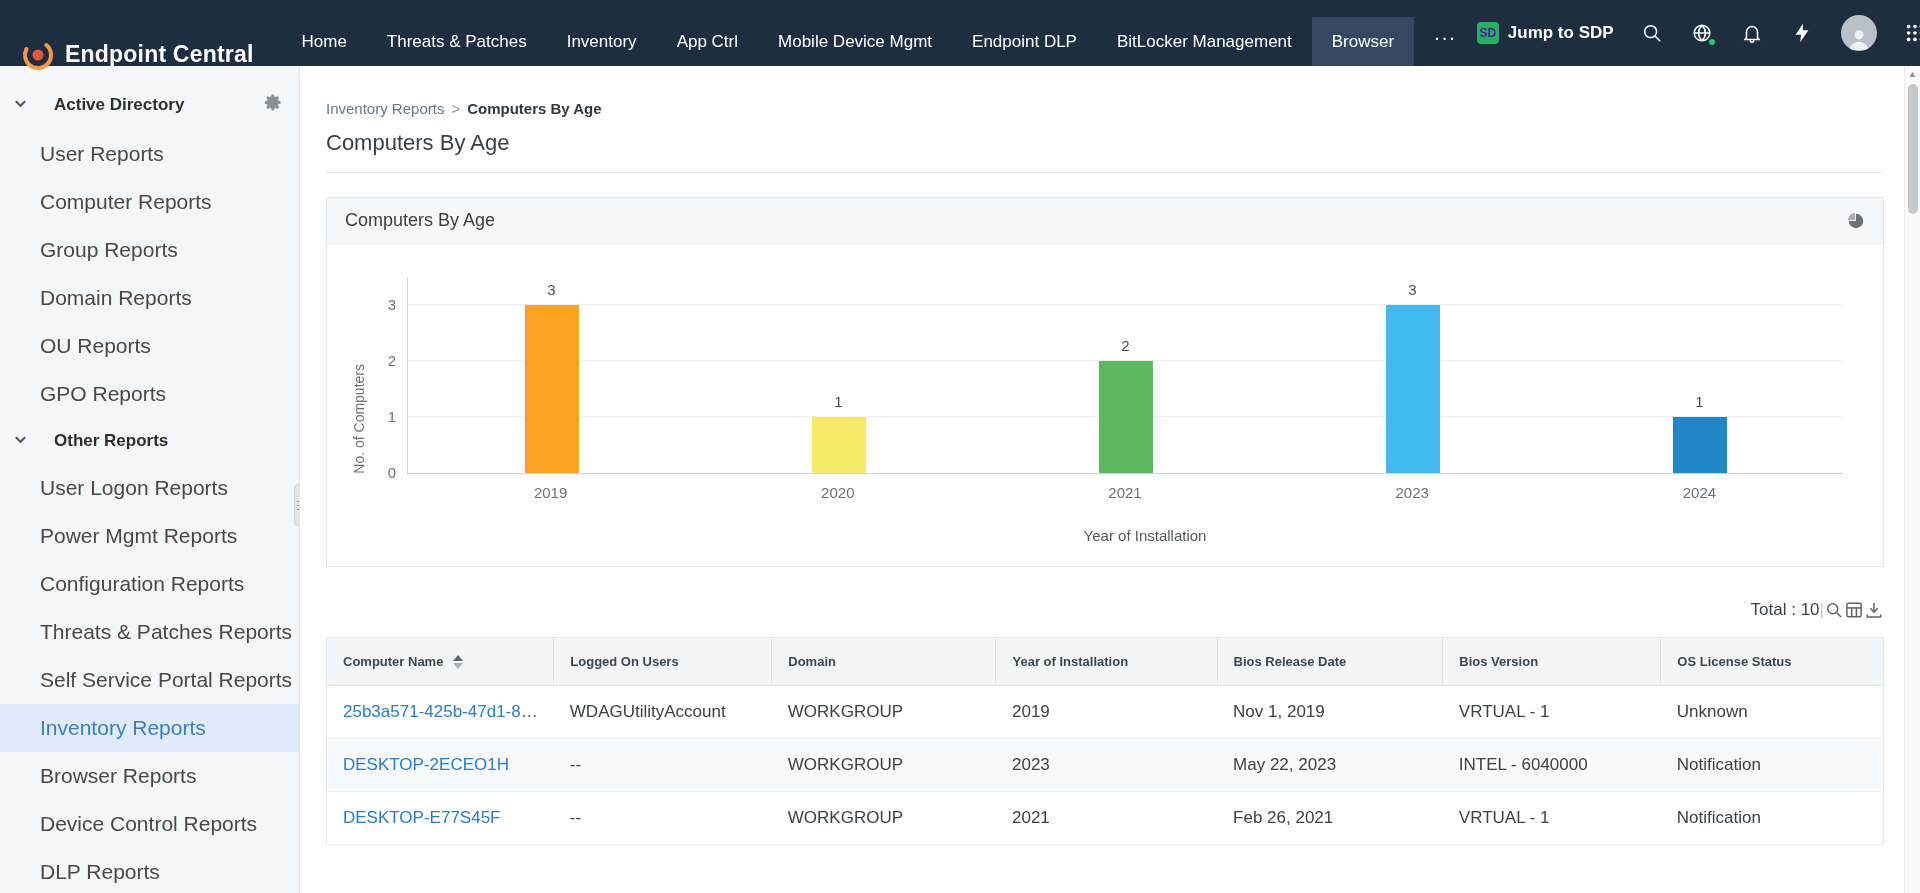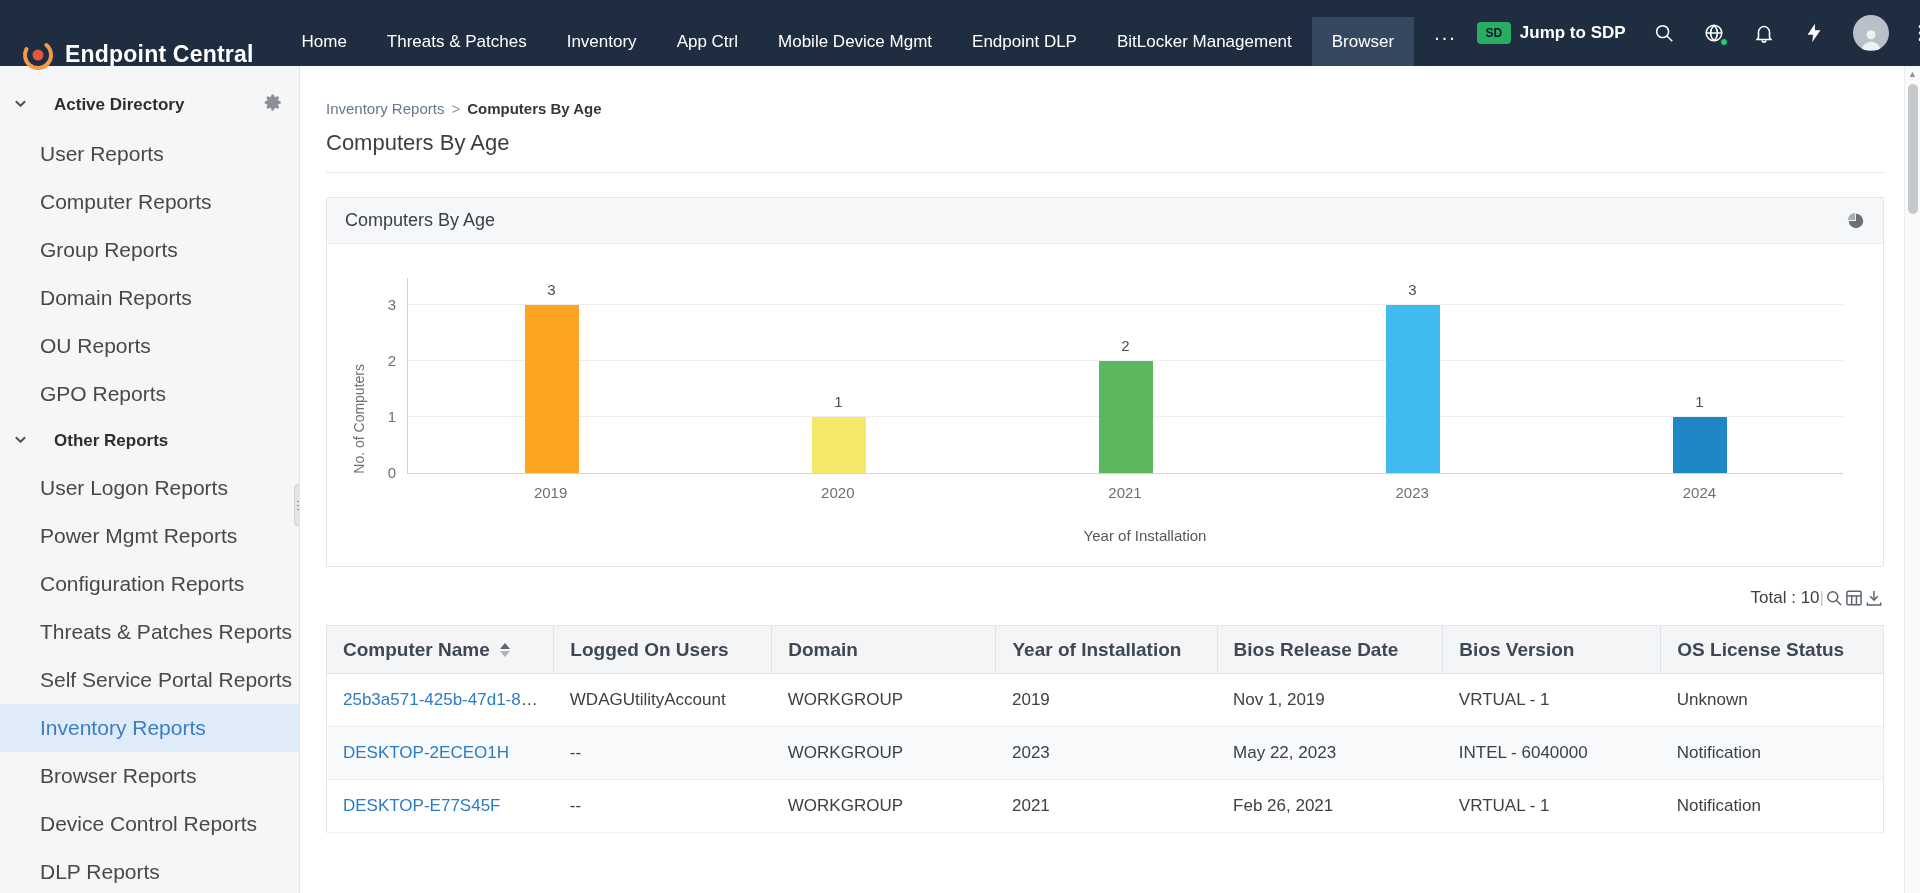--- a/index.html
+++ b/index.html
@@ -9,21 +9,21 @@
   .topnav{position:absolute;top:0;left:0;width:1920px;height:66px;background:#1e2d40;display:flex;align-items:stretch;color:#fff;z-index:30;}
   .brand{display:flex;align-items:center;gap:11px;padding:0 28px 0 22px;margin-top:43px;}
   .brand-logo{width:32px;height:32px;flex:0 0 auto;}
   .brand-name{font-size:23px;font-weight:700;white-space:nowrap;letter-spacing:.2px;}
   .nav-items{display:flex;align-items:stretch;}
   .nav-item{display:flex;align-items:center;padding:0 20px;font-size:17px;white-space:nowrap;cursor:pointer;margin-top:17px;}
   .nav-item.active{background:#35485f;}
   .nav-more{display:flex;align-items:center;padding:0 20px;font-size:20px;letter-spacing:2px;cursor:pointer;}
   .nav-right{margin-left:auto;display:flex;align-items:center;gap:27px;padding-right:26px;}
   .sdp{display:flex;align-items:center;gap:9px;font-size:17px;font-weight:600;cursor:pointer;white-space:nowrap;}
-  .sdp-badge{width:34px;height:22px;border-radius:4px;background:#27ae60;display:flex;align-items:center;justify-content:center;font-size:12px;font-weight:700;color:#0f172a;}
+  .sdp-badge{width:22px;height:22px;border-radius:4px;background:#27ae60;display:flex;align-items:center;justify-content:center;font-size:12px;font-weight:700;color:#4c1d95;}
   .tn-icon{width:23px;height:23px;display:flex;align-items:center;justify-content:center;cursor:pointer;position:relative;}
   .tn-icon svg{width:22px;height:22px;stroke:#fff;fill:none;stroke-width:1.7;}
   .green-dot{position:absolute;right:-2px;bottom:-1px;width:8px;height:8px;border-radius:50%;background:#2ecc71;border:1px solid #1e2d40;}
   .avatar{width:36px;height:36px;border-radius:50%;background:#b9c0c8;display:flex;align-items:flex-end;justify-content:center;overflow:hidden;cursor:pointer;}
   .avatar svg{width:26px;height:26px;fill:#eef1f4;}
 
   
   .sidebar{position:absolute;top:66px;left:0;width:300px;bottom:0;background:#f5f6f7;border-right:1px solid #e3e5e7;overflow:hidden;padding-top:14px;}
   .sb-section-header{display:flex;align-items:center;gap:27px;padding:13px 16px 13px 14px;font-size:17px;font-weight:700;color:#2e2e2e;cursor:pointer;}
   .sb-chevron svg{width:13px;height:13px;stroke:#555;fill:none;stroke-width:2.2;}
@@ -62,29 +62,29 @@
   .ytick{position:absolute;right:100%;margin-right:12px;font-size:15px;color:#6b7076;line-height:1;}
   .bars-row{position:absolute;left:0;right:0;top:0;bottom:0;display:flex;}
   .bar-slot{flex:1;position:relative;}
   .bar{position:absolute;bottom:0;left:50%;transform:translateX(-50%);width:54px;cursor:pointer;}
   .bar-value{position:absolute;bottom:100%;margin-bottom:7px;left:50%;transform:translateX(-50%);font-size:15px;color:#4a4f54;}
   .xticks{display:flex;margin-top:10px;}
   .xtick{flex:1;text-align:center;font-size:15px;color:#6b7076;}
   .x-axis-title{text-align:center;font-size:15px;color:#53585d;margin:26px 0 16px 40px;}
 
   
-  .table-toolbar{margin-top:16px;display:flex;align-items:center;justify-content:flex-end;gap:0;height:30px;}
+  .table-toolbar{margin-top:28px;display:flex;align-items:center;justify-content:flex-end;gap:0;height:30px;}
   .total-label{font-size:17px;color:#3c4146;}
   .tb-sep{color:#c6cbd0;font-size:17px;}
   .tb-icon{cursor:pointer;display:flex;}
   .tb-icon svg{width:20px;height:20px;stroke:#5c646b;fill:none;stroke-width:1.8;}
 
   
   .report-table{margin-top:12px;width:100%;border-collapse:collapse;table-layout:fixed;border:1px solid #e3e6ea;}
-  .report-table th{background:#f4f5f7;border-right:1px solid #e0e3e7;border-bottom:1px solid #dfe2e6;height:48px;text-align:left;padding:0 16px;font-size:19px;font-weight:700;color:#3c4854;white-space:nowrap;overflow:hidden;text-overflow:ellipsis;cursor:pointer;}
+  .report-table th{background:#f4f5f7;border-right:1px solid #e0e3e7;border-bottom:1px solid #dfe2e6;height:48px;text-align:left;padding:0 16px;font-size:13px;font-weight:700;color:#3c4854;white-space:nowrap;overflow:hidden;text-overflow:ellipsis;cursor:pointer;}
   .report-table th:last-child{border-right:none;}
   .report-table td{height:53px;padding:0 16px;font-size:17px;color:#3c4146;border-bottom:1px solid #eef0f2;white-space:nowrap;overflow:hidden;text-overflow:ellipsis;}
   .report-table tbody tr:nth-child(even){background:#f8f9fa;}
   .report-table .link{color:#2a7cc7;cursor:pointer;}
   .sort-icons{display:inline-flex;flex-direction:column;gap:2px;margin-left:10px;vertical-align:middle;}
   .sort-icons i{display:block;width:0;height:0;border-left:5px solid transparent;border-right:5px solid transparent;}
   .sort-up{border-bottom:6px solid #5b6670;}
   .sort-down{border-top:6px solid #aab2ba;}
 
   

